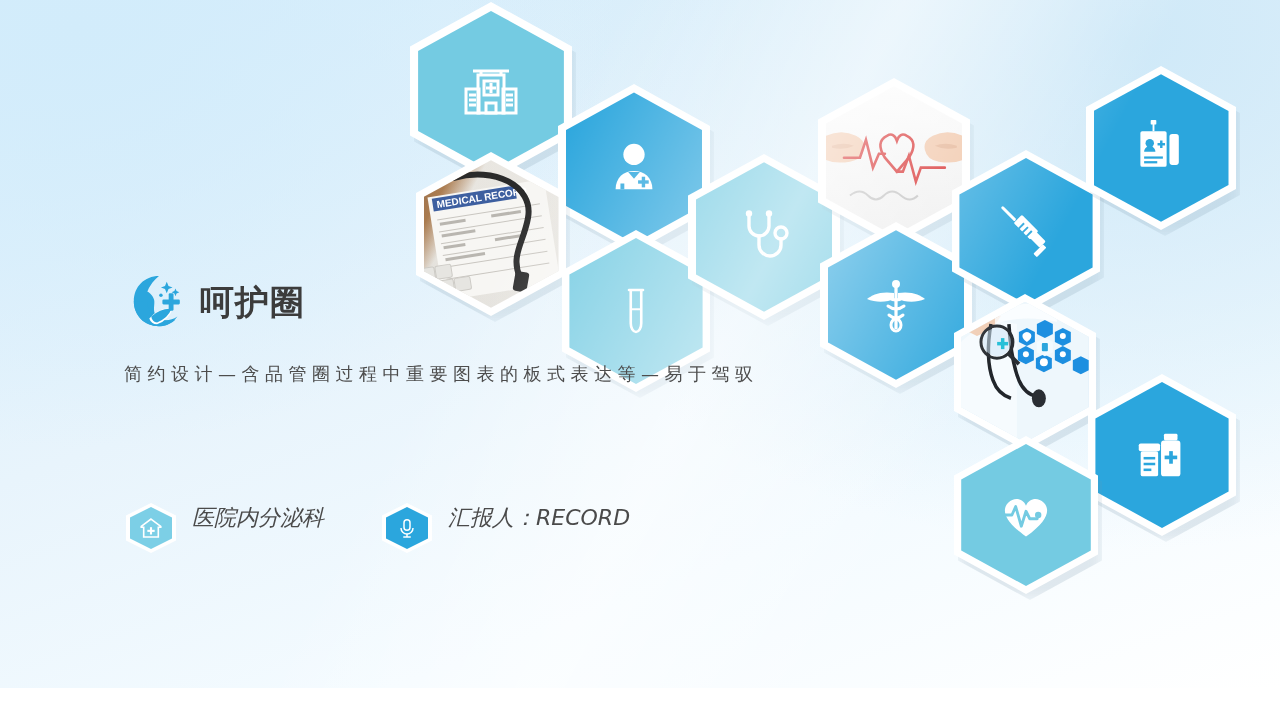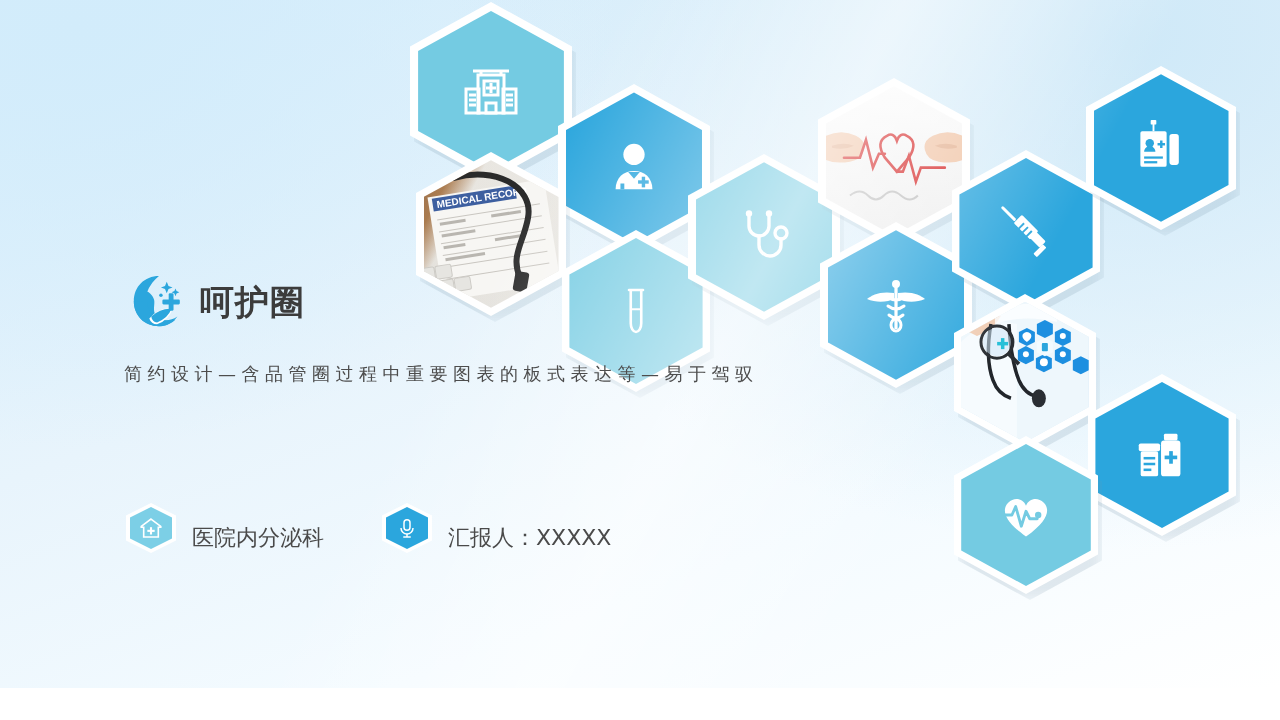--- a/index.html
+++ b/index.html
@@ -74,21 +74,21 @@
     font-family:"DejaVu Sans","Liberation Sans",sans-serif;
   }
   #title{
     position:absolute;left:106px;top:392px;
     font-size:82px;font-weight:bold;color:#33a9de;
     letter-spacing:2px;white-space:nowrap;line-height:1.05;
     font-family:"DejaVu Sans","Liberation Sans",sans-serif;
     text-shadow:0 2px 3px rgba(120,170,200,.22);
   }
   #meta{position:absolute;left:126px;top:503px;display:flex;align-items:center;}
-  .meta-item{display:flex;align-items:flex-end;}
+  .meta-item{display:flex;align-items:flex-start;font-style:italic;}
   .meta-gap{width:58px;}
   .badge{
     width:50px;height:50px;position:relative;flex:0 0 auto;
     display:flex;align-items:center;justify-content:center;
     clip-path:polygon(50% 0%,100% 25%,100% 75%,50% 100%,0% 75%,0% 25%);
     -webkit-clip-path:polygon(50% 0%,100% 25%,100% 75%,50% 100%,0% 75%,0% 25%);
     background:#ffffff;
   }
   .badge .bi{
     width:84%;height:84%;display:flex;align-items:center;justify-content:center;
@@ -418,17 +418,17 @@
       <span class="badge">
         <span class="bi" style="background:#2ba6dd;">
           <svg width="24" height="24" viewBox="0 0 32 32">
             <rect x="12" y="5" width="8" height="14" rx="4" fill="none" stroke="#fff" stroke-width="2"></rect>
             <path d="M8 16 a8 8 0 0 0 16 0" fill="none" stroke="#fff" stroke-width="2"></path>
             <line x1="16" y1="24" x2="16" y2="28" stroke="#fff" stroke-width="2"></line>
             <line x1="11" y1="28" x2="21" y2="28" stroke="#fff" stroke-width="2"></line>
           </svg>
         </span>
       </span>
-      <span class="meta-label">汇报人：XXXXX</span>
+      <span class="meta-label">汇报人：RECORD</span>
     </div>
   </div>
 
 </div>
 
 </body></html>

